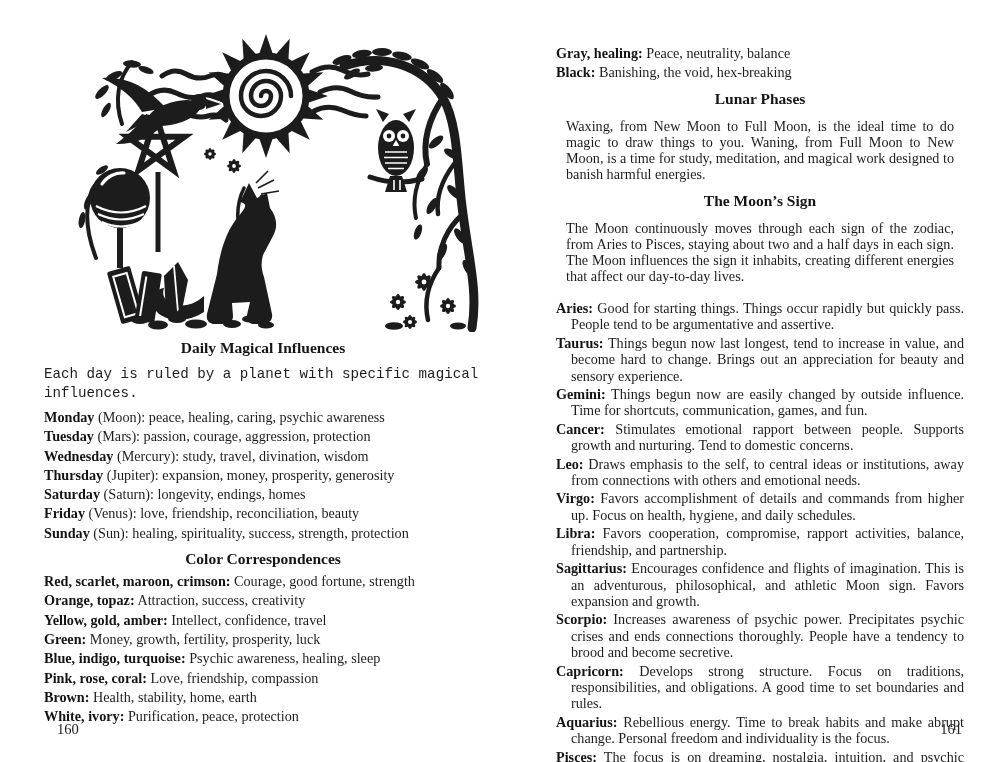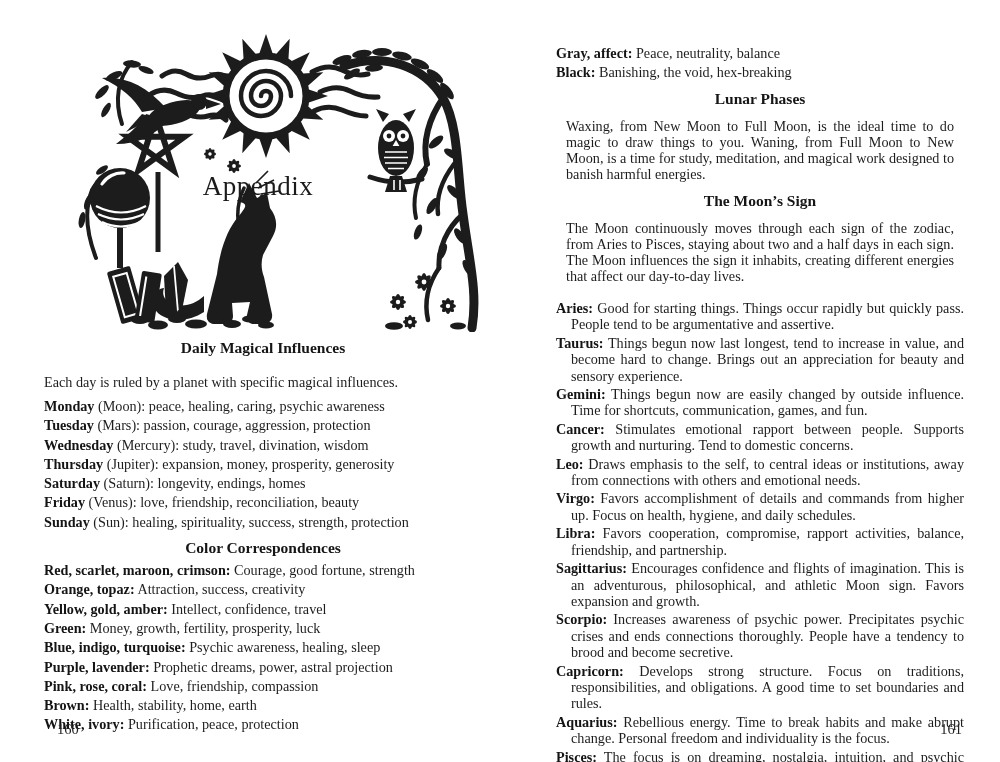--- a/index.html
+++ b/index.html
@@ -17,21 +17,21 @@
   .illustration svg{display:block;}
   .arch-title{
     position:absolute;left:0;right:10px;top:157px;text-align:center;
     font-size:27px;letter-spacing:.5px;color:#1b1b1b;
   }
 
   .section-heading{
     text-align:center;font-weight:bold;font-size:15.5px;
     margin:7px 0 4px 0;color:#151515;
   }
-  .intro-line{font-size:14.2px;line-height:19px;margin:16px 0 5px 0;}
+  .intro-line{font-size:14.2px;line-height:19px;margin:8px 0 5px 0;font-family:Liberation Mono, monospace;}
   .row{font-size:14.2px;line-height:19.3px;}
   .row b, .kv b, .entry b{font-weight:bold;color:#141414;}
 
   .kv{font-size:14.2px;line-height:19px;}
   .para{
     text-align:justify;font-size:14.2px;line-height:16px;margin:10px;
   }
   .entry{
     text-align:justify;font-size:14.2px;line-height:16.4px;
     padding-left:15px;text-indent:-15px;margin:2px 0;
@@ -220,21 +220,20 @@
             <ellipse cx="171" cy="304" rx="8" ry="3.8"></ellipse>
             <ellipse cx="188" cy="310" rx="9" ry="4"></ellipse>
             <ellipse cx="206" cy="305" rx="8" ry="3.6"></ellipse>
             <ellipse cx="222" cy="311" rx="8" ry="3.6"></ellipse>
             <ellipse cx="140" cy="298" rx="7" ry="3.2"></ellipse>
             <ellipse cx="350" cy="312" rx="9" ry="3.8"></ellipse>
             <ellipse cx="414" cy="312" rx="8" ry="3.4"></ellipse>
           </g>
         </g>
       </svg>
-      <div class="arch-title">Appendix</div>
     </div>
 
     <div class="section-heading">Daily Magical Influences</div>
     <div class="intro-line">Each day is ruled by a planet with specific magical influences.</div>
 
     <div>
       <div class="row"><b>Monday</b><span> (Moon): peace, healing, caring, psychic awareness</span></div>
       <div class="row"><b>Tuesday</b><span> (Mars): passion, courage, aggression, protection</span></div>
       <div class="row"><b>Wednesday</b><span> (Mercury): study, travel, divination, wisdom</span></div>
       <div class="row"><b>Thursday</b><span> (Jupiter): expansion, money, prosperity, generosity</span></div>
@@ -244,33 +243,32 @@
     </div>
 
     <div class="section-heading">Color Correspondences</div>
 
     <div>
       <div class="row"><b>Red, scarlet, maroon, crimson:</b><span> Courage, good fortune, strength</span></div>
       <div class="row"><b>Orange, topaz:</b><span> Attraction, success, creativity</span></div>
       <div class="row"><b>Yellow, gold, amber:</b><span> Intellect, confidence, travel</span></div>
       <div class="row"><b>Green:</b><span> Money, growth, fertility, prosperity, luck</span></div>
       <div class="row"><b>Blue, indigo, turquoise:</b><span> Psychic awareness, healing, sleep</span></div>
-      <div class="row"><b>Purple, lavender:</b><span> Prophetic dreams, power, astral projection</span></div>
       <div class="row"><b>Pink, rose, coral:</b><span> Love, friendship, compassion</span></div>
       <div class="row"><b>Brown:</b><span> Health, stability, home, earth</span></div>
       <div class="row"><b>White, ivory:</b><span> Purification, peace, protection</span></div>
     </div>
 
     <div class="pagenum pagenum-left">160</div>
   </div>
 
   <div class="page page-right">
 
     <div>
-      <div class="kv"><b>Gray, affect:</b><span> Peace, neutrality, balance</span></div>
+      <div class="kv"><b>Gray, healing:</b><span> Peace, neutrality, balance</span></div>
       <div class="kv"><b>Black:</b><span> Banishing, the void, hex-breaking</span></div>
     </div>
 
     <div class="section-heading rp-heading">Lunar Phases</div>
     <p class="para">Waxing, from New Moon to Full Moon, is the ideal time to do magic to draw things to you. Waning, from Full Moon to New Moon, is a time for study, meditation, and magical work designed to banish harmful energies.</p>
 
     <div class="section-heading rp-heading">The Moon’s Sign</div>
     <p class="para">The Moon continuously moves through each sign of the zodiac, from Aries to Pisces, staying about two and a half days in each sign. The Moon influences the sign it inhabits, creating different energies that affect our day-to-day lives.</p>
 
     <div style="height:4px"></div>

